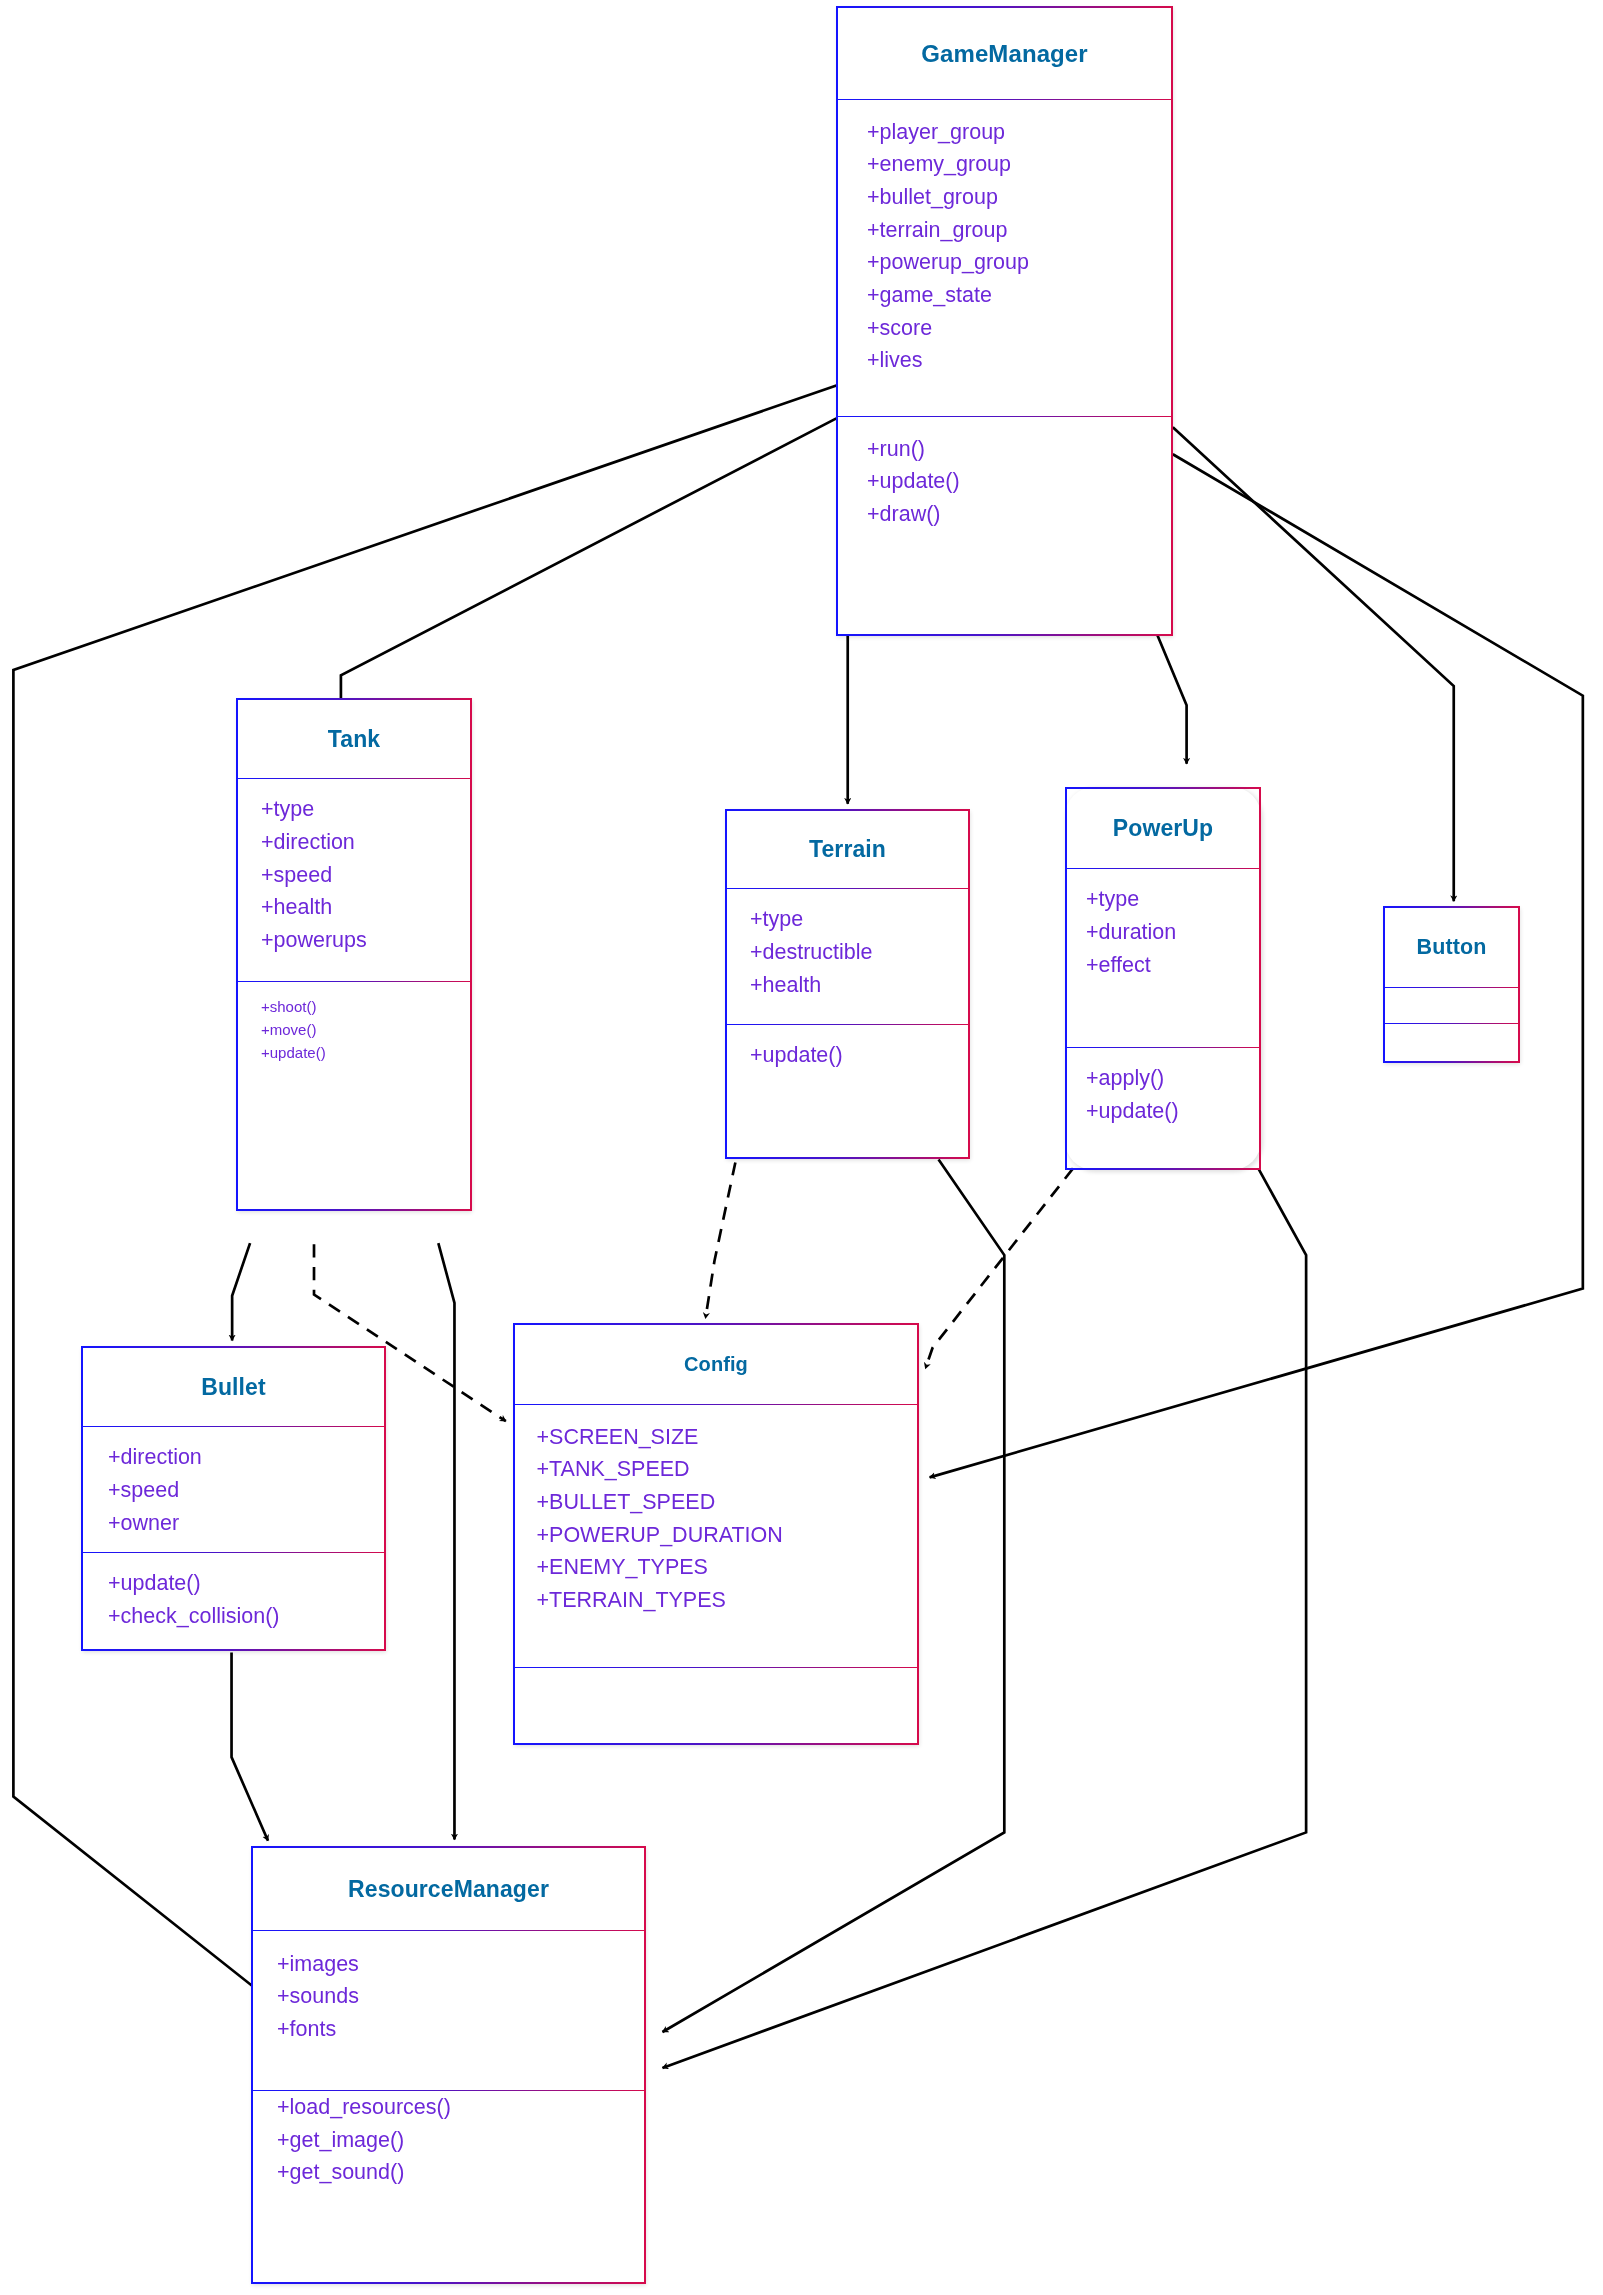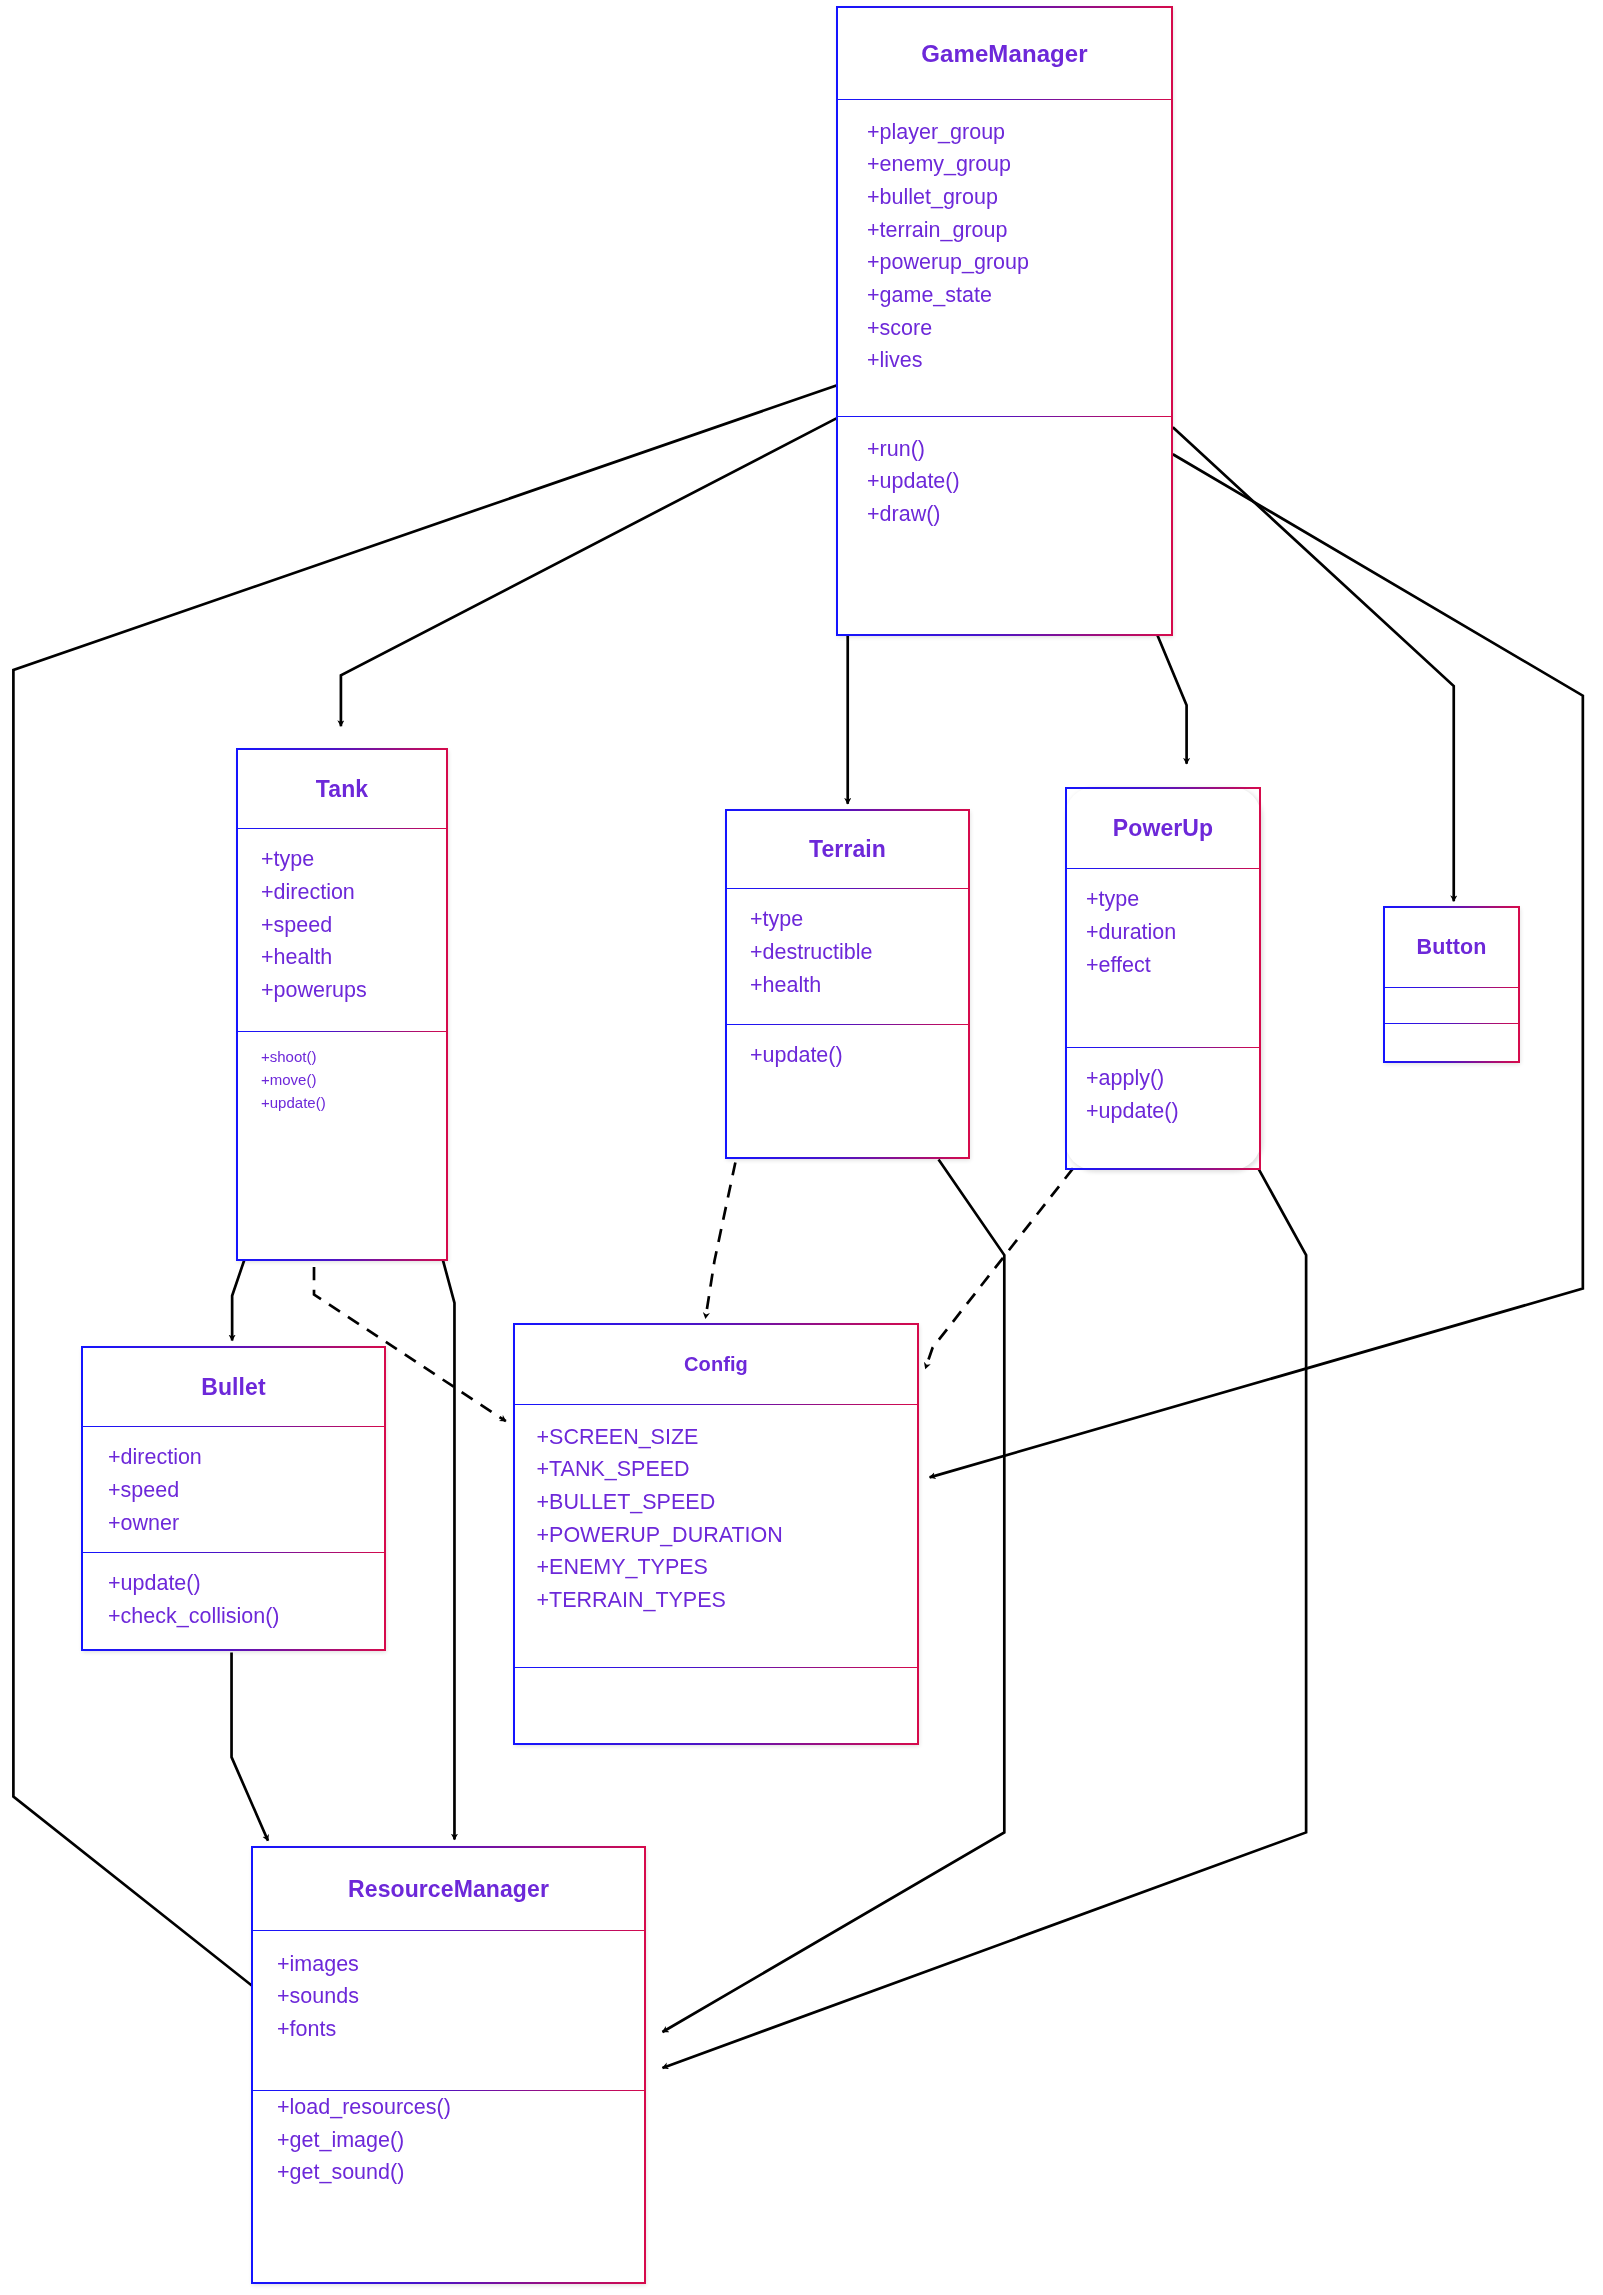--- a/index.html
+++ b/index.html
@@ -39,21 +39,21 @@
     position: relative;
   }
   .compartment.divided {
     border-top-width: 1.8px;
     border-top-style: solid;
     border-image: linear-gradient(90deg, #1414ff 0%, #4a14c8 45%, #d60a4b 100%) 1;
   }
   .cls-name {
     text-align: center;
     font-weight: bold;
-    color: #6d28d9;
+    color: #0369a1;
     letter-spacing: 0.1px;
     display: flex;
     align-items: center;
     justify-content: center;
   }
   .member-list {
     color: #2b2b2b;
   }
   .member {
     white-space: nowrap;
@@ -119,21 +119,21 @@
       <div class="member">+score</div>
       <div class="member">+lives</div>
     </div>
     <div class="compartment divided member-list" style="height:undefined; padding:15.5px 0 0 29px; font-size:21.5px; line-height:1.52;">
       <div class="member">+run()</div>
       <div class="member">+update()</div>
       <div class="member">+draw()</div>
     </div>
   </div>
 
-  <div class="uml-class" style="left:236px; top:748px; width:212px; height:513px;">
+  <div class="uml-class" style="left:236px; top:698px; width:236px; height:513px;">
     <div class="compartment cls-name" style="height:78px; font-size:23px;">Tank</div>
     <div class="compartment divided member-list" style="height:203px; padding:14.3px 0 0 23px; font-size:21.5px; line-height:1.52;">
       <div class="member">+type</div>
       <div class="member">+direction</div>
       <div class="member">+speed</div>
       <div class="member">+health</div>
       <div class="member">+powerups</div>
     </div>
     <div class="compartment divided member-list" style="padding:14.3px 0 0 23px; font-size:15px; line-height:1.52;">
       <div class="member">+shoot()</div>

